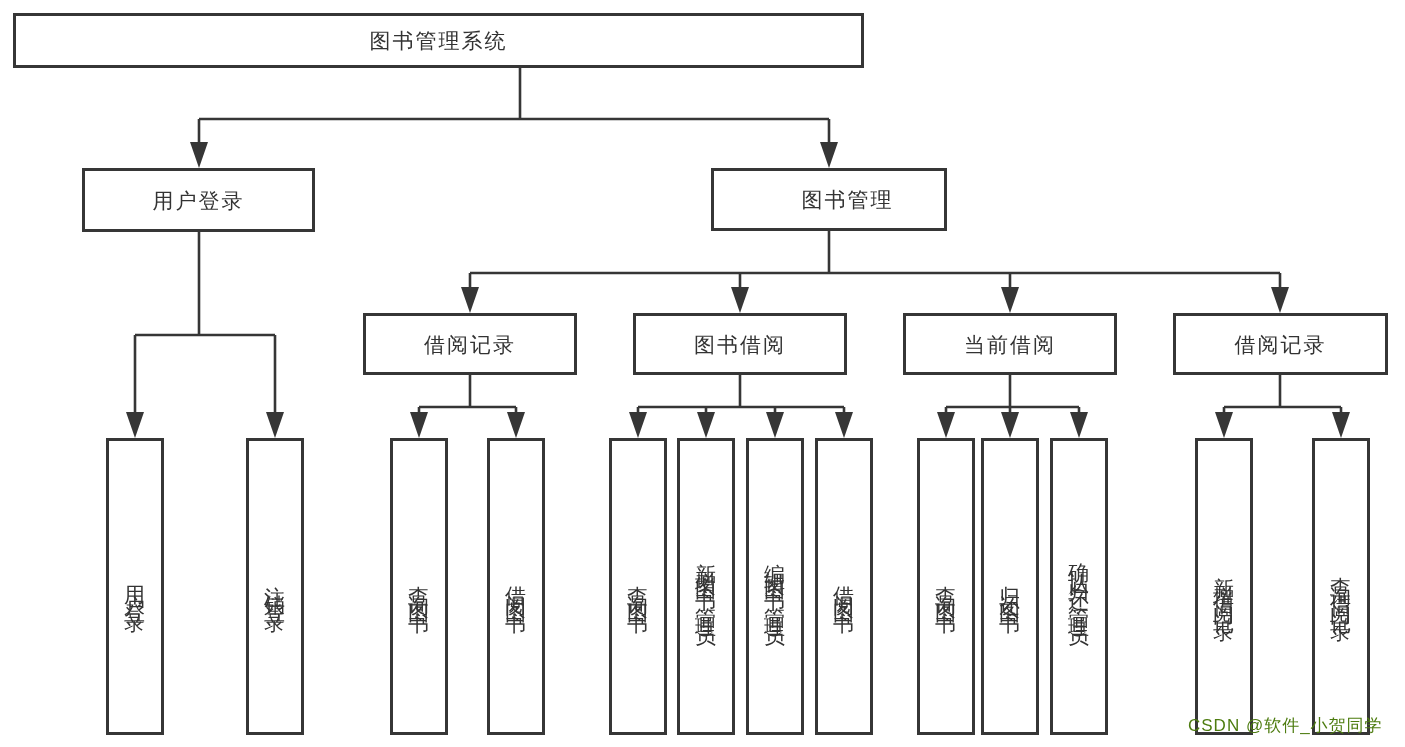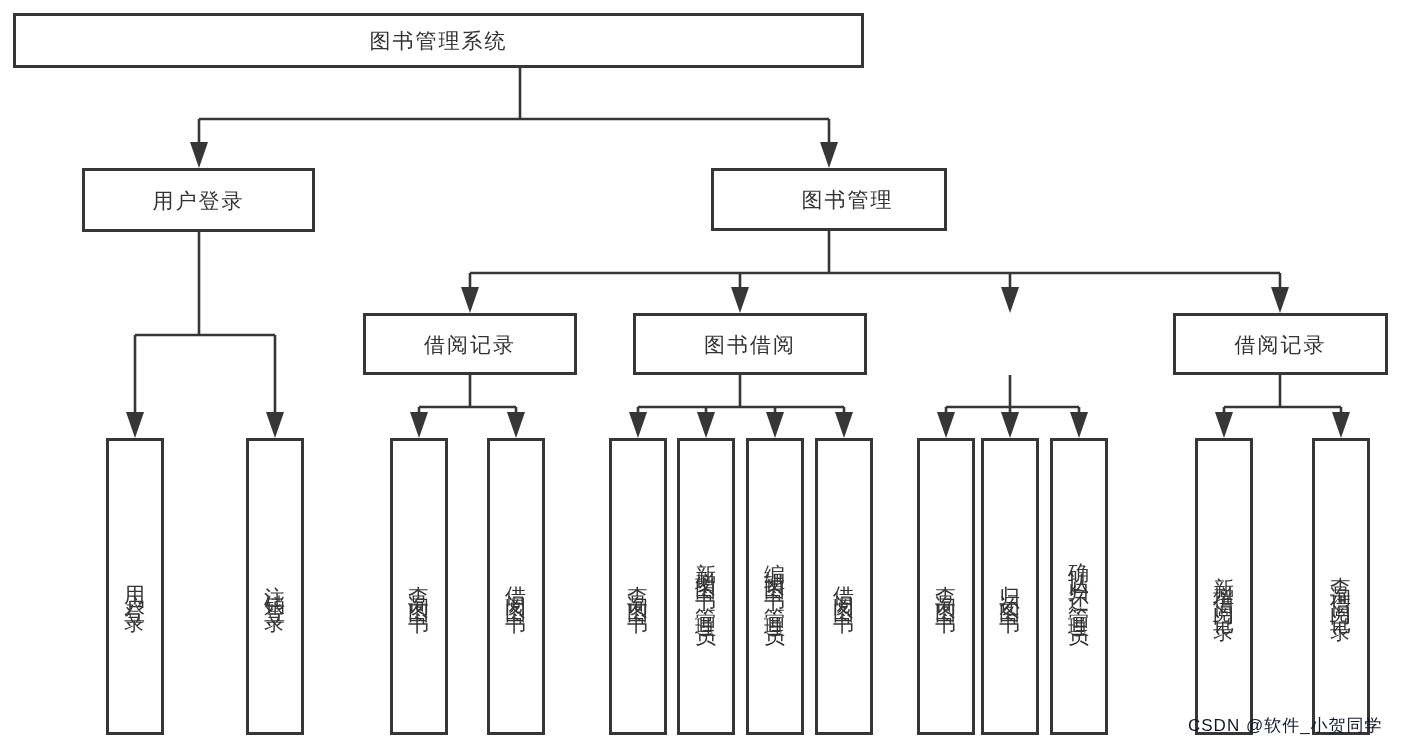--- a/index.html
+++ b/index.html
@@ -50,21 +50,21 @@
     writing-mode: vertical-lr;
     text-orientation: mixed;
     letter-spacing: 9px;
   }
   .watermark {
     position: absolute;
     left: 1188px;
     top: 714px;
     z-index: 2;
     font-size: 17px;
-    color: #0f172a;
+    color: #4d7c0f;
     letter-spacing: 1px;
     white-space: nowrap;
   }
 </style>
 </head>
 <body>
 
 <div id="stage">
 
   <svg class="connectors" width="1405" height="747" viewBox="0 0 1405 747">
@@ -150,22 +150,25 @@
   <div class="box" style="left:82px; top:168px; width:233px; height:64px;">
     <span class="lbl">用户登录</span>
   </div>
   <div class="box" style="left:711px; top:168px; width:236px; height:63px;padding-left:37px;">
     <span class="lbl">图书管理</span>
   </div>
 
   <div class="box" style="left:363px; top:313px; width:214px; height:62px;">
     <span class="lbl">借阅记录</span>
   </div>
-  <div class="box" style="left:633px; top:313px; width:234px; height:62px;">
+  <div class="box" style="left:633px; top:313px; width:214px; height:62px;">
     <span class="lbl">图书借阅</span>
+  </div>
+  <div class="box" style="left:903px; top:313px; width:214px; height:62px;">
+    <span class="lbl">当前借阅</span>
   </div>
   <div class="box" style="left:1173px; top:313px; width:215px; height:62px;">
     <span class="lbl">借阅记录</span>
   </div>
 
   <div class="box v" style="left:106px; top:438px; width:58px; height:297px;">
     <span class="lbl">用户登录</span>
   </div>
   <div class="box v" style="left:246px; top:438px; width:58px; height:297px;">
     <span class="lbl">注销登录</span>

